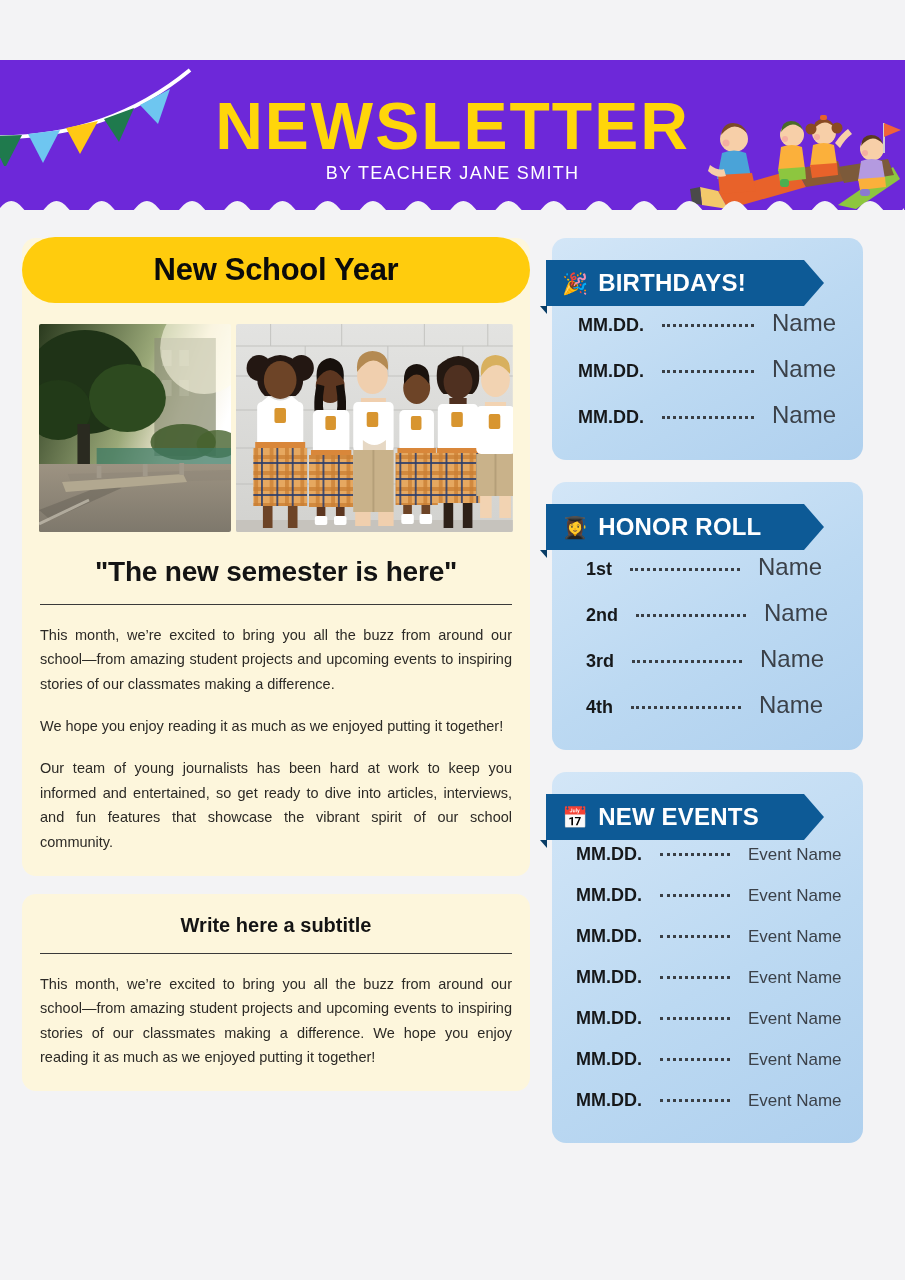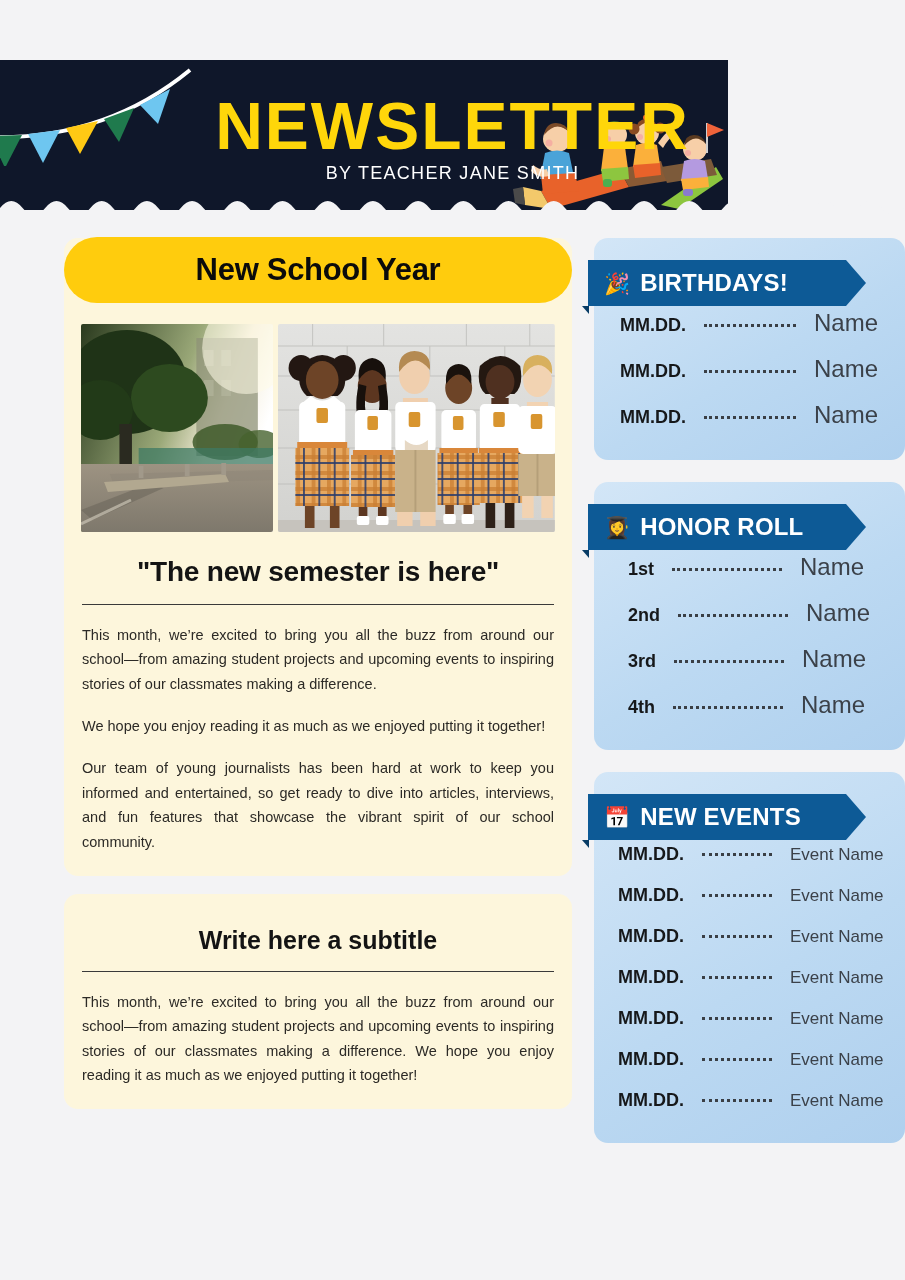--- a/index.html
+++ b/index.html
@@ -38,22 +38,22 @@
   }
   .topbar-date {
     color:#ffffff; font-size:16px; font-weight:400;
     letter-spacing:0.5px; white-space:nowrap;
     flex:0 0 auto; text-align:right;
   }
 
   
   .masthead {
     position:absolute; left:0; top:60px;
-    width:728px; height:150px;
-    background:#0f172a;
+    width:905px; height:150px;
+    background:#6d28d9;
     overflow:hidden;
   }
   .masthead-inner {
     position:absolute; left:0; top:0; width:905px; height:150px;
     display:flex; flex-direction:column;
     align-items:center; justify-content:center;
     padding-top:6px;
   }
   .newsletter-title {
     color:#ffd60a;
@@ -83,21 +83,21 @@
   }
 
   
   .content {
     position:absolute; left:0; top:226px;
     width:905px; height:1054px;
     display:flex;
     gap:22px;
     padding:12px 22px 0 22px;
   }
-  .col-left  { width:508px; flex:0 0 508px;margin-left:42px; }
+  .col-left  { width:508px; flex:0 0 508px; }
   .col-right { width:311px; flex:0 0 311px; }
 
   
   .article {
     background:#fdf6dc;
     border-radius:14px;
     padding:0 0 22px 0;
     margin-bottom:18px;
     position:relative;
   }
@@ -129,24 +129,24 @@
   .headline {
     text-align:center;
     font-size:28px;
     font-weight:700;
     color:#141414;
     padding:24px 18px 0 18px;
     letter-spacing:-0.2px;
   }
   .subtitle {
     text-align:center;
-    font-size:25px;
+    font-size:20px;
     font-weight:700;
     color:#141414;
-    padding:32px 18px 0 18px;
+    padding:20px 18px 0 18px;
   }
   .rule {
     height:1px; background:#3a3a3a;
     margin:16px 18px 0 18px;
   }
   .body-text {
     font-size:14.5px;
     line-height:1.68;
     color:#2c2a26;
     text-align:justify;

